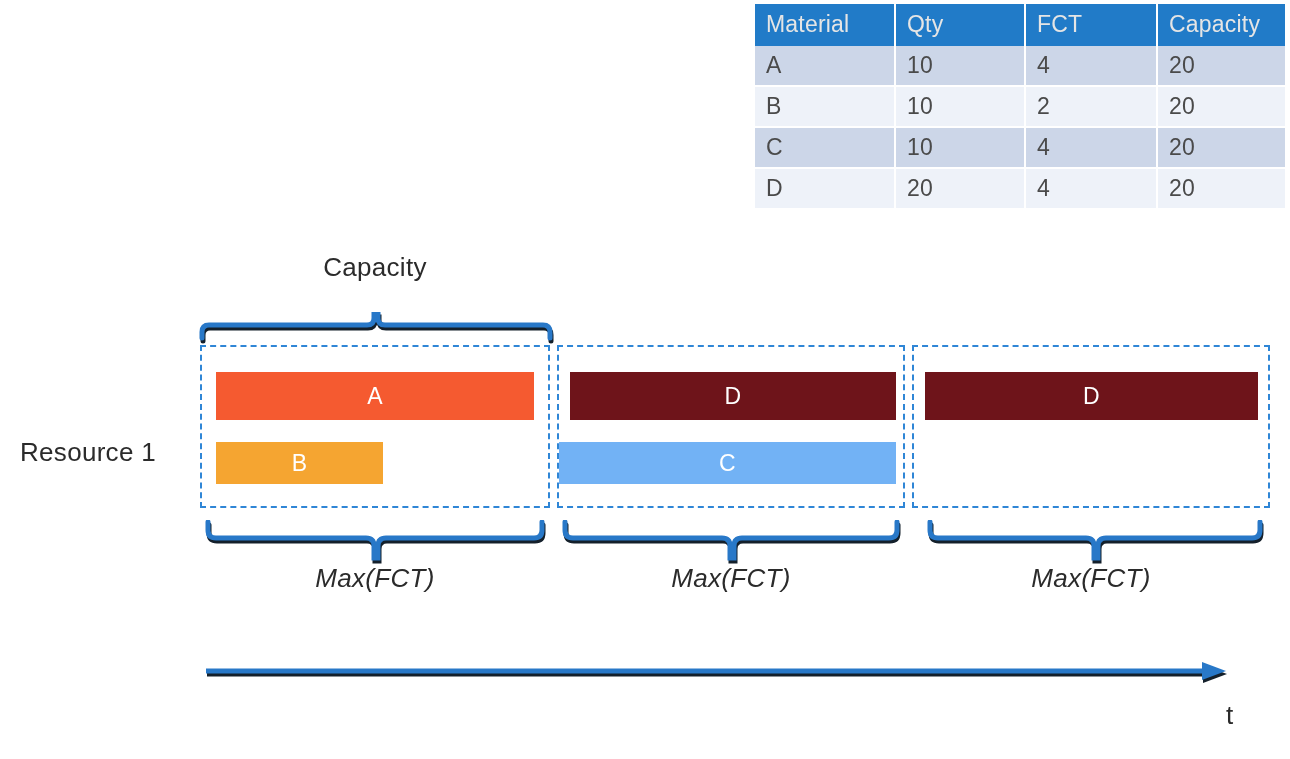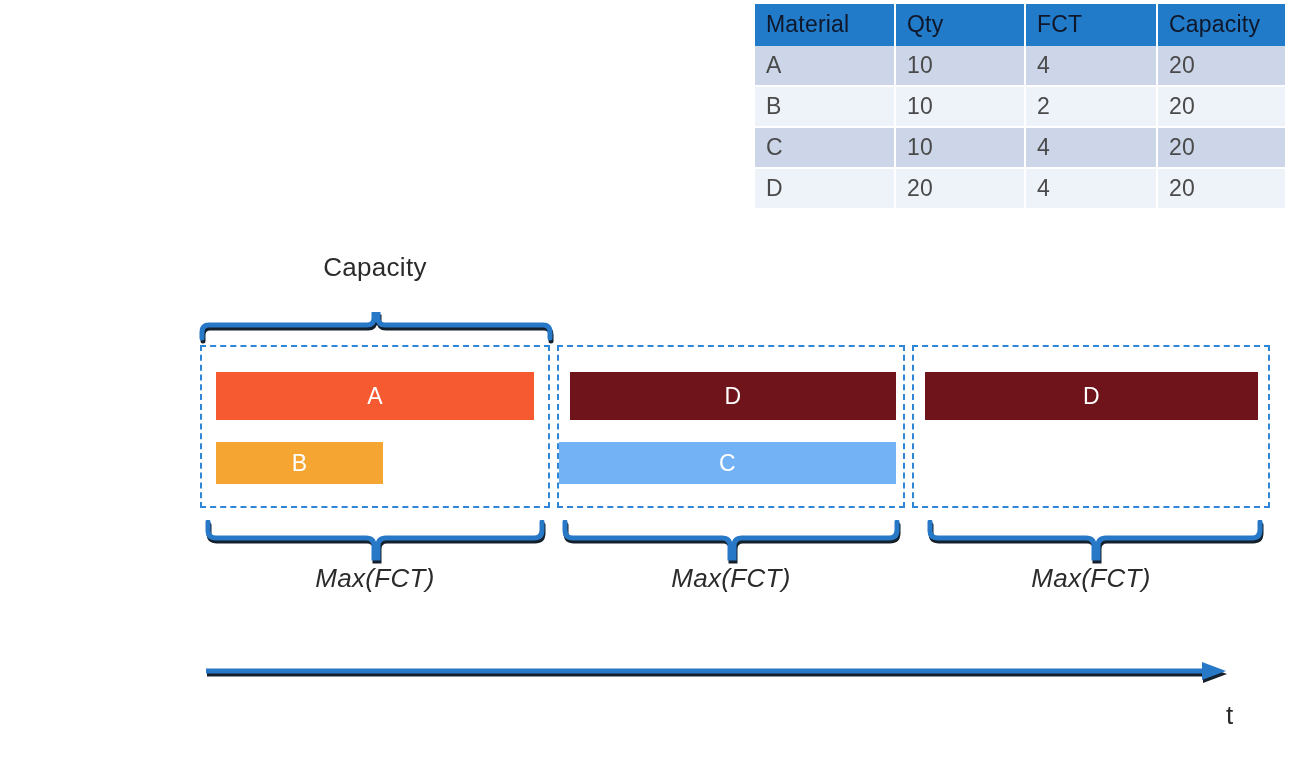--- a/index.html
+++ b/index.html
@@ -33,21 +33,21 @@
     text-align: left;
     padding: 6px 0 6px 11px;
     height: 35px;
     box-sizing: border-box;
     border-right: 2px solid #ffffff;
     letter-spacing: .2px;
   }
   #matrix-table th:last-child, #matrix-table td:last-child { border-right: none; }
   #matrix-table thead th {
     background: #217BC8;
-    color: #0f172a;
+    color: #e5e5e5;
     height: 42px;
     padding-top: 4px;
   }
   #matrix-table tbody tr.odd td  { background: #ccd6e8; }
   #matrix-table tbody tr.even td { background: #eef2f9; }
   #matrix-table tbody td { color: #4a4a4a; border-bottom: 2px solid #ffffff; }
   #matrix-table tbody tr:last-child td { border-bottom: none; }
 
   
   .resource-label {
@@ -147,20 +147,21 @@
       </tr>
       <tr class="even">
         <td>D</td>
         <td>20</td>
         <td>4</td>
         <td>20</td>
       </tr>
     </tbody>
   </table>
 
+  <div class="resource-label">Resource 1</div>
 
   <div class="cap-label" style="left:200px; width:350px;">Capacity</div>
 
   <svg class="bracket" style="left:196px; top:312px;" width="360" height="32" viewBox="0 0 360 32">
     <path d="M6,26 L6,20 Q6,13 13,13 L171,13 Q178,13 178,6 L178,2 L182,2 L182,6 Q182,13 189,13 L347,13 Q354,13 354,20 L354,26" fill="none" stroke="#14202b" stroke-width="5" stroke-linecap="round" transform="translate(1,3)"></path>
     <path d="M6,26 L6,20 Q6,13 13,13 L171,13 Q178,13 178,6 L178,2 L182,2 L182,6 Q182,13 189,13 L347,13 Q354,13 354,20 L354,26" fill="none" stroke="#2878c8" stroke-width="5" stroke-linecap="round"></path>
   </svg>
 
   <div class="slot-box" style="left:200px; width:350px;"></div>
 

